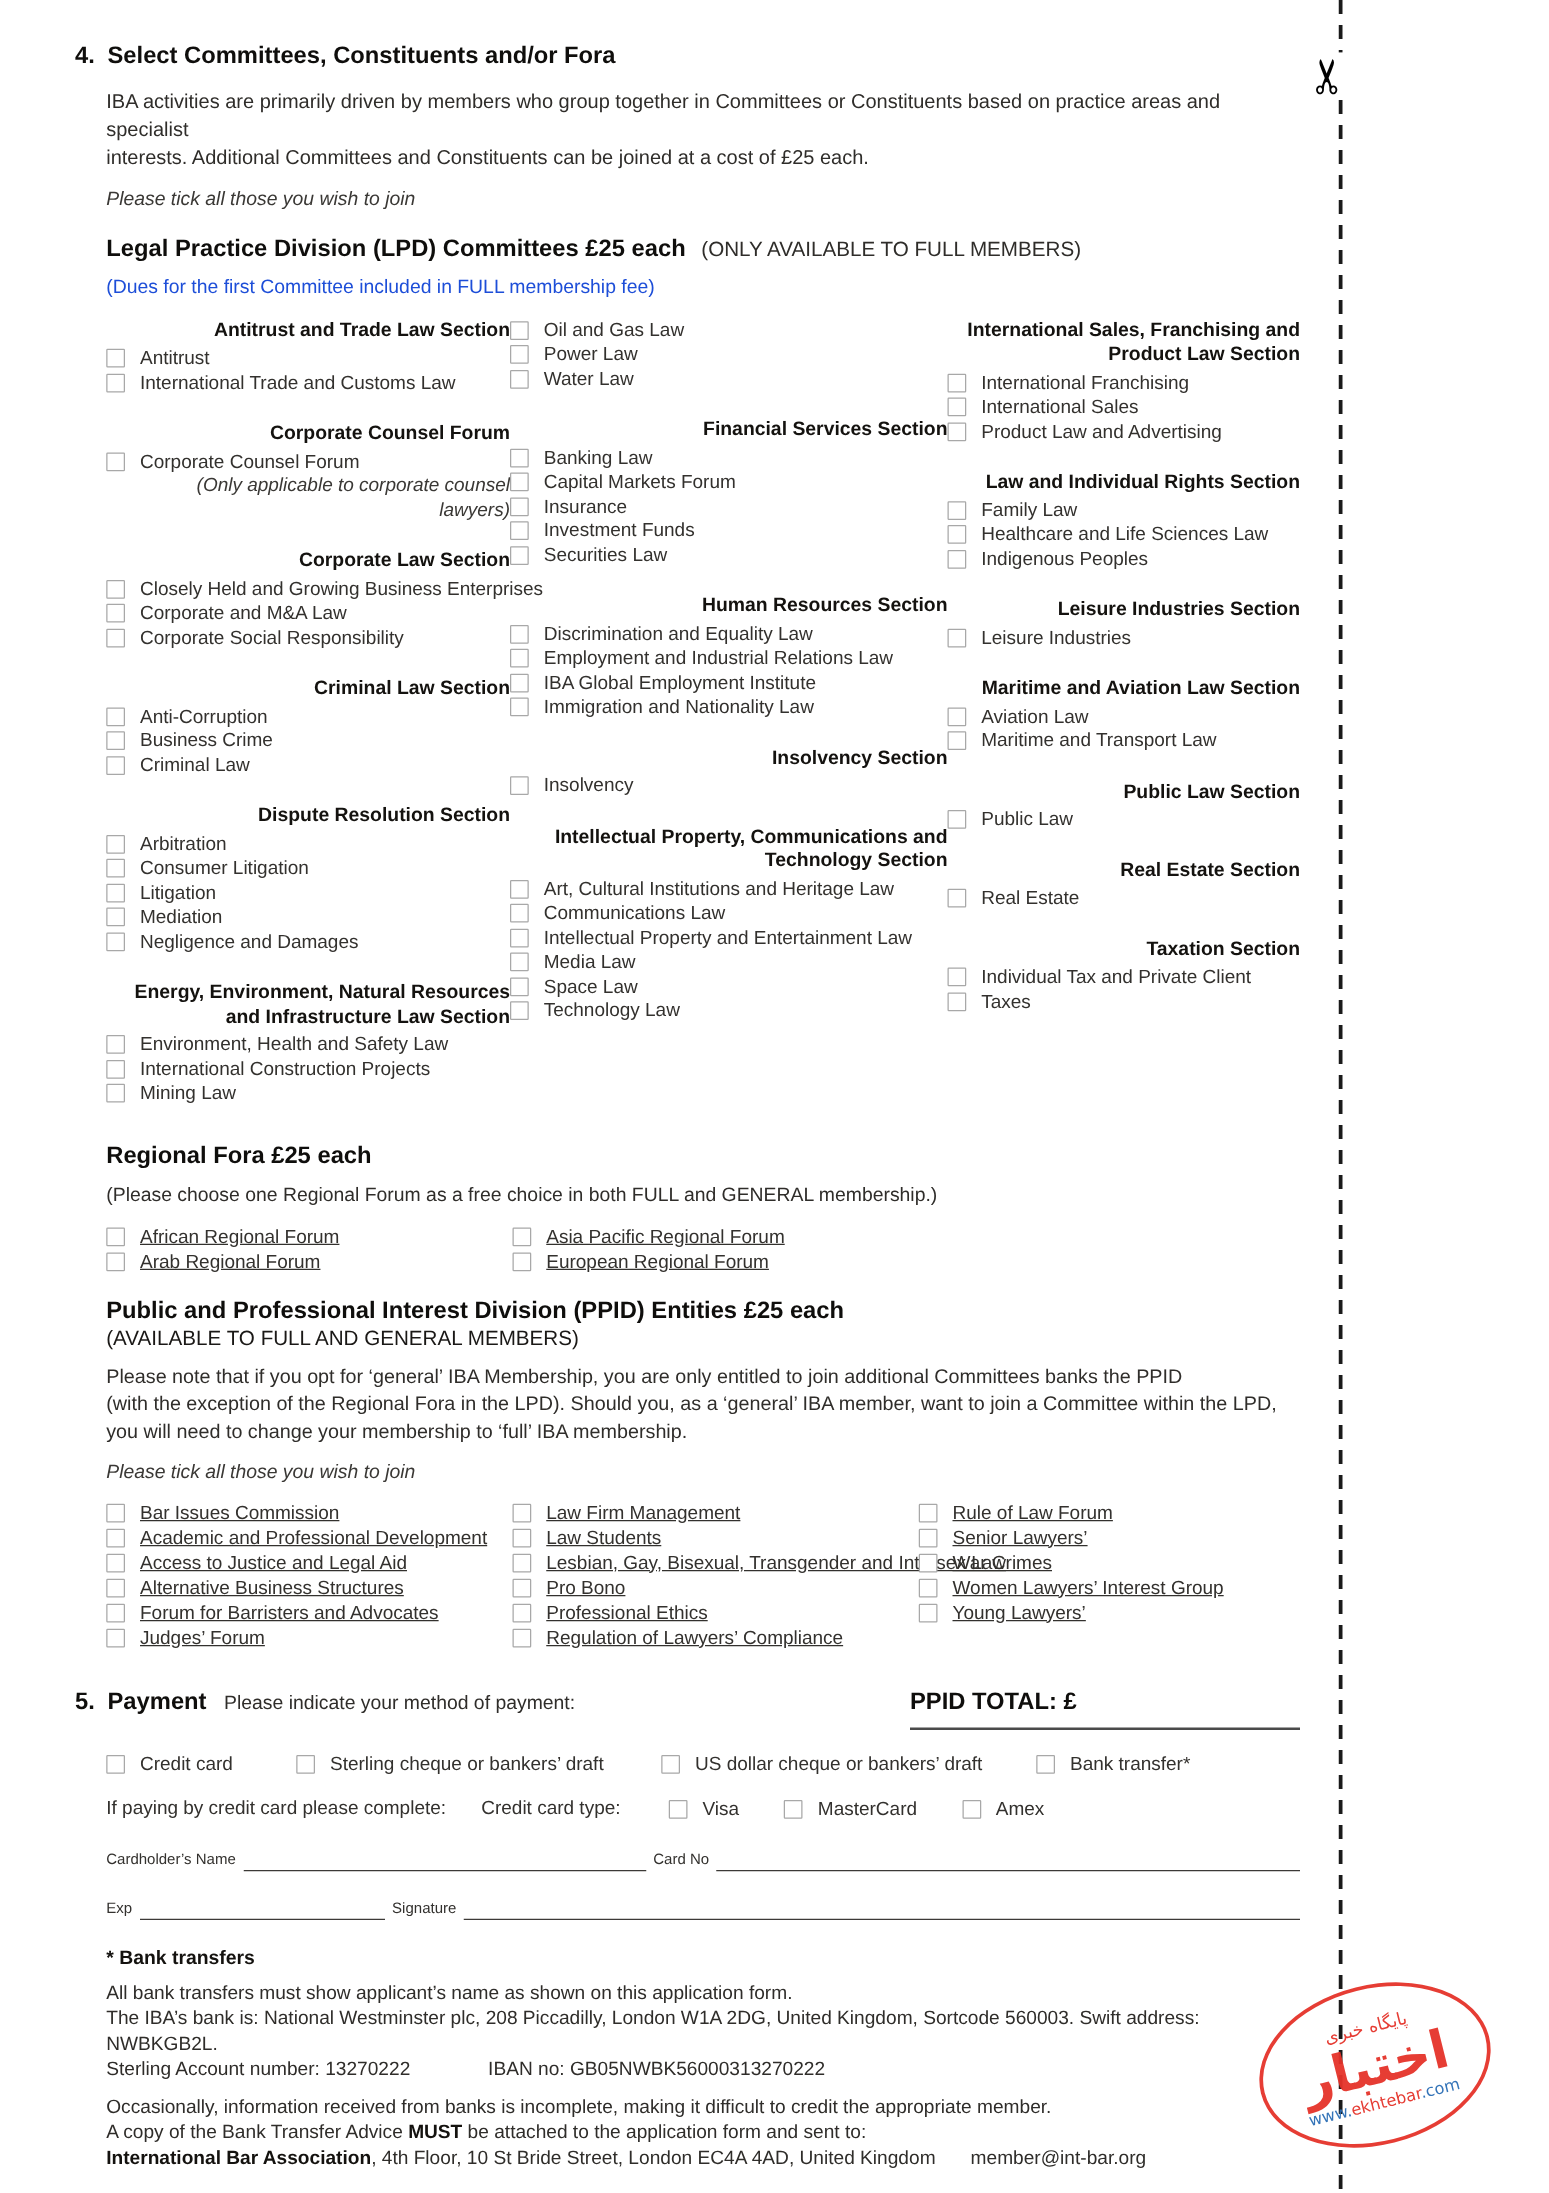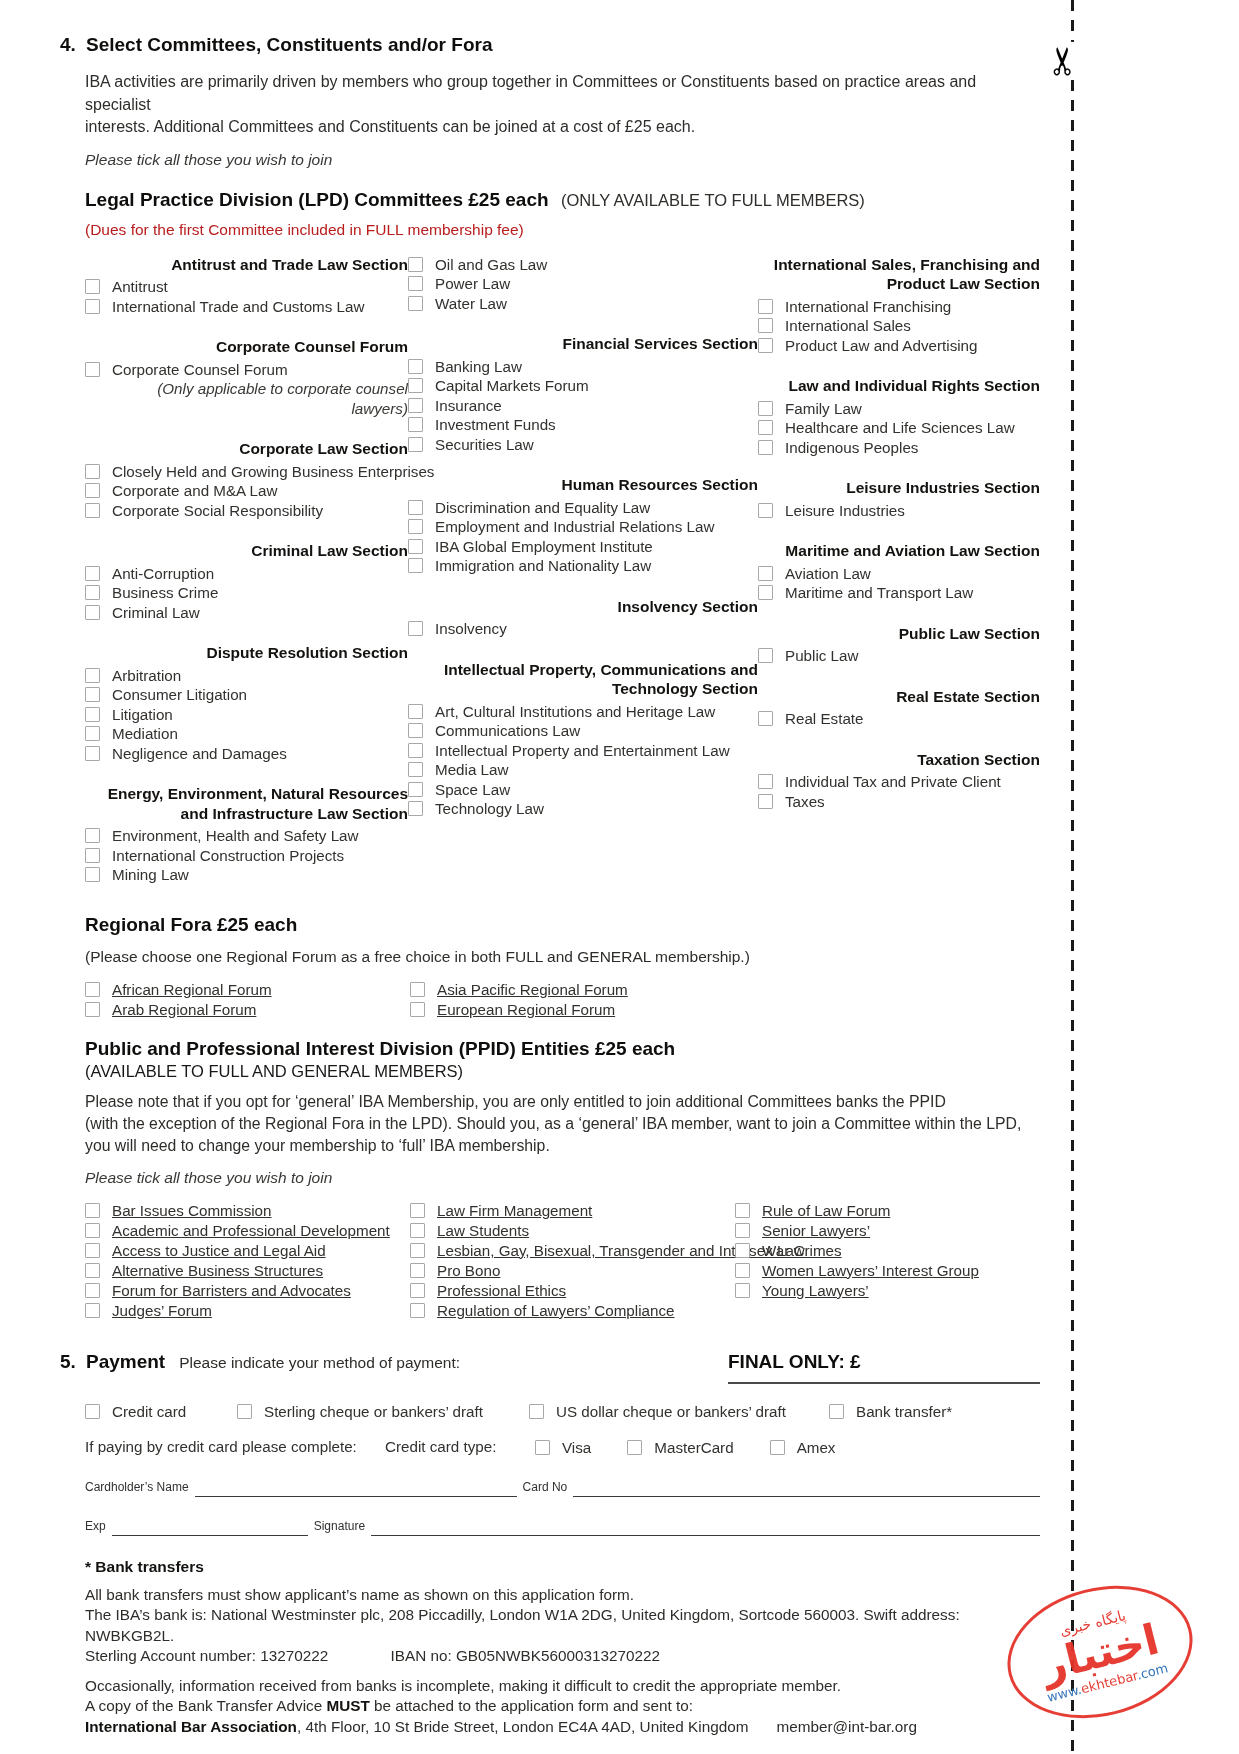--- a/index.html
+++ b/index.html
@@ -15,21 +15,21 @@
   .content { position:relative; width:980px; margin:0 0 0 60px; padding-top:34px; }
 
   .h-num { display:inline-block; width:26px; font-weight:bold; font-size:19px; color:#0f0e0c; }
   .h1-title { font-weight:bold; font-size:19px; color:#0f0e0c; }
   .intro { margin:15px 0 0 25px; font-size:16px; line-height:22.5px; color:#2f2d2a; }
   .tick-note { margin:12px 0 0 25px; font-style:italic; font-size:15.5px; color:#3a3835; }
 
   .h2 { margin:20px 0 0 25px; }
   .h2 .big { font-weight:bold; font-size:19px; color:#0f0e0c; }
   .h2 .sub { font-size:16.5px; color:#2f2d2a; margin-left:8px; }
-  .dues-note { margin:10px 0 0 25px; font-size:15.5px; color:#b91c1c; }
+  .dues-note { margin:10px 0 0 25px; font-size:15.5px; color:#1d4ed8; }
 
   .lpd-grid { display:grid; grid-template-columns:323px 350px 282px; align-items:start;
     margin:16px 0 0 25px;text-align:right; }
   .group { margin-bottom:21px; }
   .group-heading { font-weight:bold; font-size:15.5px; line-height:19.5px; color:#14120f; margin-bottom:3px; }
   .cb-row { display:flex; align-items:flex-start; line-height:19.5px; }
   .cb { width:15px; height:15px; border:1.6px solid #a8a8a8; border-radius:1px; background:#fff;
     flex:none; margin:2px 12px 0 0; }
   .cb-label { font-size:15.2px; color:#33312e; white-space:nowrap; }
   .cb-note { font-style:italic; font-size:15.2px; color:#3a3835; margin-left:27px; line-height:19.5px; }
@@ -470,21 +470,21 @@
         </div>
     </div>
 
     <div class="payment-header">
       <div class="payment-title-wrap">
         <span class="h-num">5.</span>
           <span class="h1-title">Payment</span>
         <span class="payment-sub">Please indicate your method of payment:</span>
       </div>
       <div class="final-total">
-        <span class="big">FINAL ONLY: £</span>
+        <span class="big">PPID TOTAL: £</span>
       </div>
     </div>
 
     <div class="methods-grid">
         <div class="cb-row">
           <span class="cb"></span>
           <span class="cb-label">Credit card</span>
         </div>
         <div class="cb-row">
           <span class="cb"></span>

